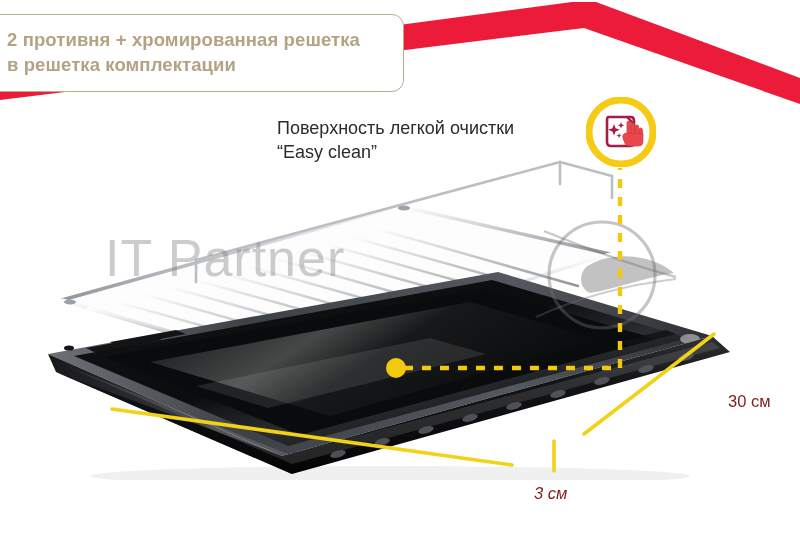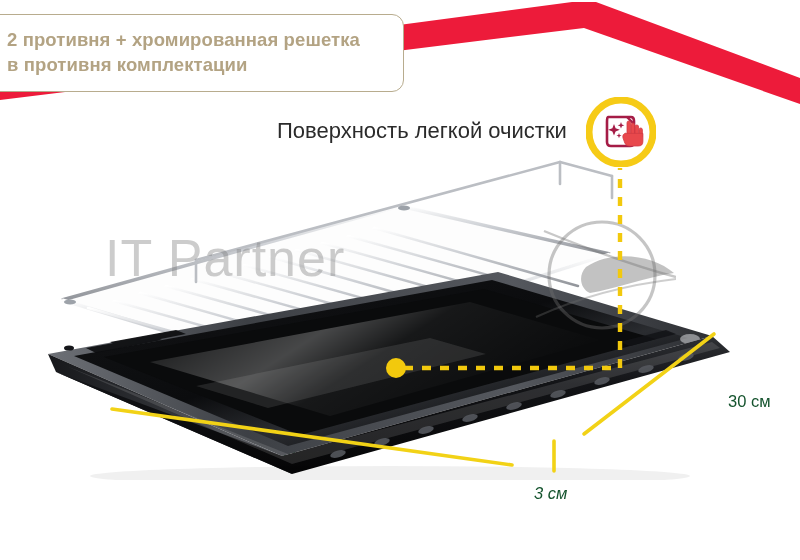--- a/index.html
+++ b/index.html
@@ -37,21 +37,21 @@
   }
 
   
   .easyclean-label{
     position:absolute;
     left:277px;top:116px;
     z-index:6;
   }
   .easyclean-label div{
     color:#2b2b2b;
-    font-size:22px;
+    font-size:18px;
     font-weight:500;
     line-height:1.36;
     white-space:nowrap;
   }
 
   
   .badge{
     position:absolute;
     left:586px;top:97px;
     width:70px;height:70px;
@@ -81,41 +81,41 @@
   
   .product{position:absolute;left:0;top:150px;width:800px;height:330px;z-index:3;}
 
   
   .callout{position:absolute;left:0;top:0;width:800px;height:560px;z-index:6;pointer-events:none;}
 
   
   .dims{position:absolute;left:0;top:0;width:800px;height:560px;z-index:6;}
   .dim-label{
     position:absolute;
-    color:#14532d;
+    color:#7f1d1d;
     font-size:16.5px;
     font-weight:400;
     white-space:nowrap;
   }
   .dim-36{left:278px;top:448px;}
   .dim-30{left:728px;top:392px;}
   .dim-3 {left:534px;top:484px;font-style:italic;}
 </style>
 </head>
 <body>
 
 <div id="stage">
 
   <svg class="red-band" viewBox="0 0 800 120">
     <polygon points="0,100 0,78 572,2 596,2 800,78 800,104 584,28 0,100" fill="#ED1B3A"></polygon>
   </svg>
 
   <div class="caption-box">
     <div class="caption-line">2 противня + хромированная решетка</div>
-    <div class="caption-line">в противня комплектации</div>
+    <div class="caption-line">в решетка комплектации</div>
   </div>
 
   <svg class="product" viewBox="0 0 800 330">
     <defs>
       <linearGradient id="trayTop" x1="0" y1="0" x2="1" y2="1">
         <stop offset="0" stop-color="#3a3c40"></stop>
         <stop offset="0.18" stop-color="#101113"></stop>
         <stop offset="0.45" stop-color="#0b0c0e"></stop>
         <stop offset="0.62" stop-color="#2a2c30"></stop>
         <stop offset="0.8" stop-color="#0c0d0f"></stop>
@@ -242,20 +242,21 @@
   </svg>
 
   <svg class="callout" viewBox="0 0 800 560">
     <circle cx="396" cy="368" r="10" fill="#F2C90D"></circle>
     <line x1="404" y1="368" x2="620" y2="368" stroke="#F2C90D" stroke-width="4.4" stroke-dasharray="9 9" stroke-linecap="butt"></line>
     <line x1="620" y1="368" x2="620" y2="168" stroke="#F2C90D" stroke-width="4.4" stroke-dasharray="9 9" stroke-linecap="butt"></line>
   </svg>
 
   <div class="easyclean-label">
     <div>Поверхность легкой очистки</div>
+    <div>“Easy clean”</div>
   </div>
 
   <svg class="badge" viewBox="0 0 70 70">
     <circle cx="35" cy="35" r="32" fill="none" stroke="#F6CB16" stroke-width="7"></circle>
     <circle cx="35" cy="35" r="27" fill="#ffffff"></circle>
 
     <path d="M22 20 L45 20 Q48 20 48 24 L48 45 Q48 49 44 49 L25 49 Q21 49 21 45 L21 25 Q21 20 22 20 Z" fill="none" stroke="#A51C46" stroke-width="2.6" stroke-linejoin="round"></path>
 
     <path d="M41 20 L48 27" fill="none" stroke="#A51C46" stroke-width="2.4"></path>
 

